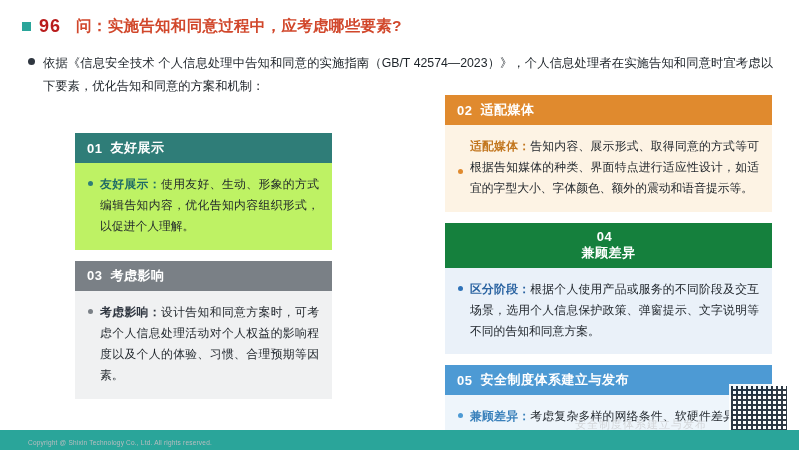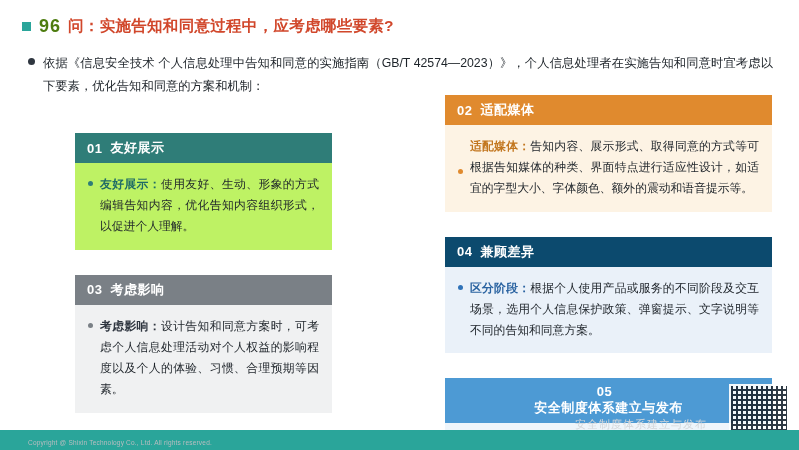--- a/index.html
+++ b/index.html
@@ -32,23 +32,23 @@
   .title-bullet {
     width: 9px;
     height: 9px;
     background: #2aa59a;
     margin-right: 8px;
     flex: none;
   }
   .title-num {
     font-size: 18px;
     font-weight: bold;
-    color: #4d7c0f;
+    color: #b91c1c;
     letter-spacing: 1px;
-    margin-right: 7px;
+    margin-right: 15px;
   }
   .title-text {
     font-size: 15.5px;
     font-weight: bold;
     color: #d1472b;
     letter-spacing: 0.3px;
   }
 
   
   .intro {
@@ -83,21 +83,21 @@
     width: 304px;
   }
   .col-right {
     position: absolute;
     left: 398px;
     top: 95px;
     width: 374px;
   }
 
   
-  .card { margin-bottom: 25px; padding-left: 47px; }
+  .card { margin-bottom: 11px; padding-left: 47px; }
   .card-head {
     display: flex;
     align-items: center;
     padding: 6px 12px;
     box-sizing: border-box;
   }
   .card-head .num {
     font-size: 13px;
     font-weight: bold;
     color: #ffffff;
@@ -143,26 +143,26 @@
   .theme-gray .card-head { background: #7a8086; }
   .theme-gray .card-body { background: #f0f1f2; }
   .theme-gray .bdot { background: #7a8086; }
   .theme-gray .kw { color: #2f3640; }
 
   .theme-orange .card-head { background: #e08a2e; }
   .theme-orange .card-body { background: #fdf3e4; align-items: center; }
   .theme-orange .bdot { background: #e08a2e; }
   .theme-orange .kw { color: #c2761e; }
 
-  .theme-blue .card-head { background: #0c4a6e; }
+  .theme-blue .card-head { background: #15803d; flex-direction: column; }
   .theme-blue .card-body { background: #eaf1f9; }
   .theme-blue .bdot { background: #2f72b8; }
   .theme-blue .kw { color: #2a63a1; }
 
-  .theme-ltblue .card-head { background: #4d9ad4; flex-direction: column; }
+  .theme-ltblue .card-head { background: #4d9ad4; }
   .theme-ltblue .card-body { background: #eef5fb; }
   .theme-ltblue .bdot { background: #4d9ad4; }
   .theme-ltblue .kw { color: #3a81bb; }
 
   
   .footer-bar {
     position: absolute;
     left: 0;
     bottom: 0;
     width: 100%;

